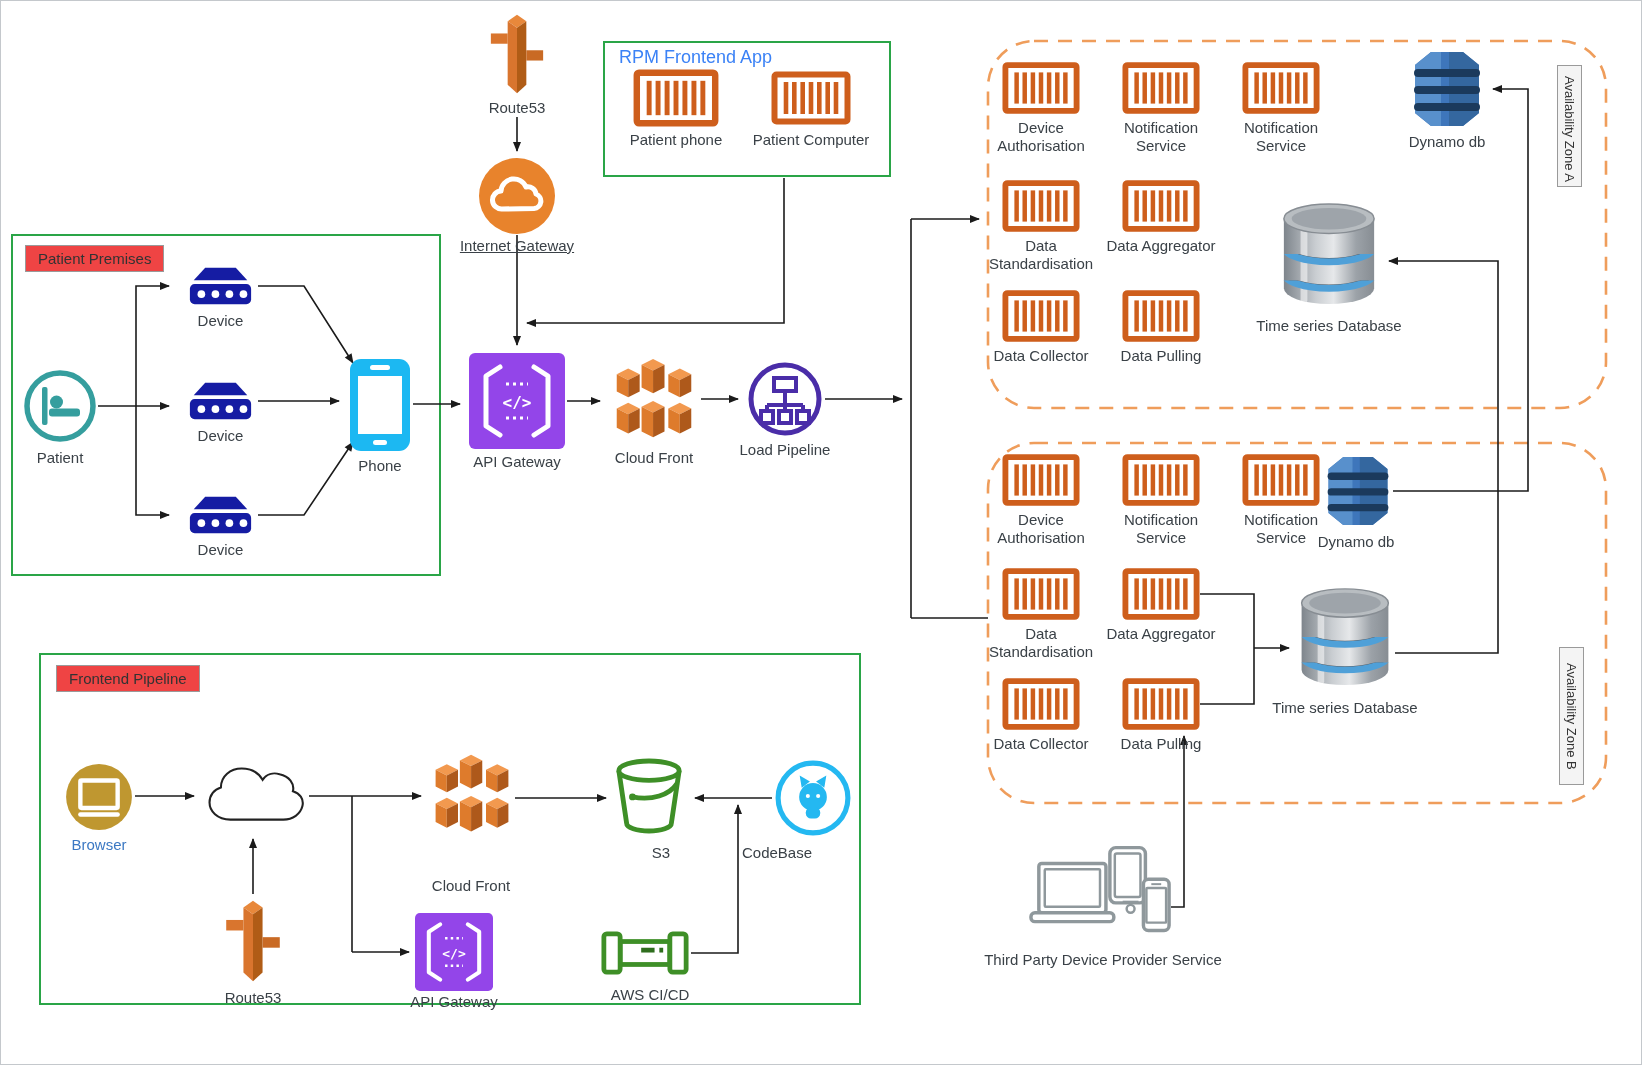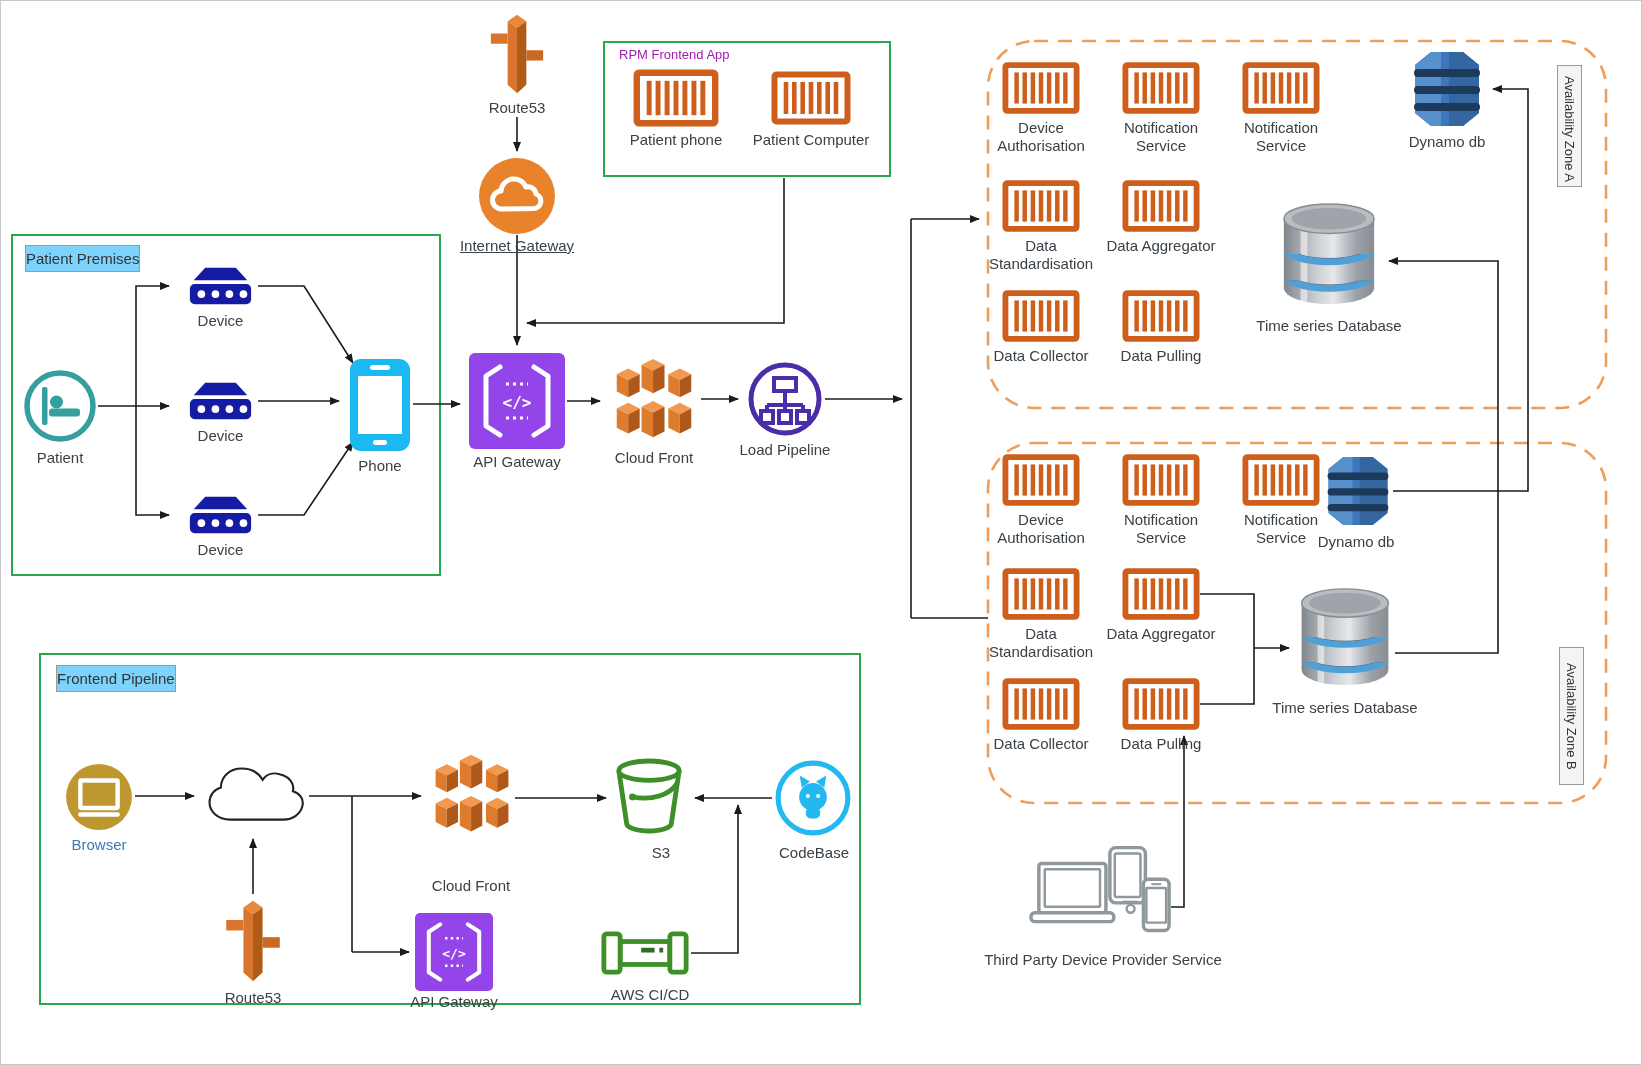--- a/index.html
+++ b/index.html
@@ -1,21 +1,21 @@
 <!DOCTYPE html>
 <html><head>
 <meta charset="utf-8">
 <style>
   html,body{margin:0;padding:0;background:#DADCE0;font-family:"Liberation Sans",sans-serif;}
   .frame{position:relative;width:1642px;height:1065px;background:#ffffff;border:1px solid #C4C8CC;box-sizing:border-box;overflow:hidden;}
   .lbl{position:absolute;font-size:15px;line-height:1.18;color:#3A4147;text-align:center;z-index:5;}
   .lbl.blue{color:#3B78C3;}
-  .boxtitle{position:absolute;font-size:13px;color:#a21caf;z-index:5;}
+  .boxtitle{position:absolute;font-size:18px;color:#3b82f6;z-index:5;}
   .groupbox{position:absolute;border:2px solid #2AA547;background:transparent;z-index:1;box-sizing:border-box;}
-  .chip{position:absolute;background:#7dd3fc;border:1px solid #9A9A9A;color:#333;font-size:15px;padding:4px 0;z-index:6;white-space:nowrap;}
+  .chip{position:absolute;background:#ef4444;border:1px solid #9A9A9A;color:#333;font-size:15px;padding:4px 12px;z-index:6;white-space:nowrap;}
   .vchip{position:absolute;background:#F4F4F4;border:1px solid #9A9A9A;color:#333;font-size:13px;z-index:6;
          writing-mode:vertical-rl;text-align:center;padding:10px 4px;white-space:nowrap;}
   .icon{position:absolute;z-index:4;}
   svg.wires{position:absolute;left:0;top:0;z-index:2;pointer-events:none;}
   svg.zones{position:absolute;left:0;top:0;z-index:0;pointer-events:none;}
 </style>
 </head>
 <body>
 
 <div class="frame">
@@ -374,21 +374,21 @@
     <circle cx="38" cy="38" r="34" fill="#fff" stroke="#24B8F1" stroke-width="5"></circle>
     <g fill="#24B8F1">
       <polygon points="27,28 25,16 35,22"></polygon>
       <polygon points="49,28 51,16 41,22"></polygon>
       <circle cx="38" cy="37" r="13.5"></circle>
       <rect x="31" y="47" width="14" height="11" rx="5"></rect>
     </g>
     <circle cx="33" cy="36" r="2" fill="#fff"></circle>
       <circle cx="43" cy="36" r="2" fill="#fff"></circle>
   </svg>
-  <div class="lbl" style="left:767px;top:843px;width:92px;">CodeBase</div>
+  <div class="lbl" style="left:730px;top:843px;width:92px;">CodeBase</div>
 
   <svg class="icon" style="left:600px;top:926px;" width="88" height="52" viewBox="0 0 92 54">
     <rect x="20" y="15" width="52" height="24" fill="#fff" stroke="#3E8F27" stroke-width="5"></rect>
     <rect x="3" y="7" width="17" height="40" rx="3" fill="#fff" stroke="#3E8F27" stroke-width="5"></rect>
     <rect x="72" y="7" width="17" height="40" rx="3" fill="#fff" stroke="#3E8F27" stroke-width="5"></rect>
     <line x1="42" y1="24" x2="56" y2="24" stroke="#2F6E1E" stroke-width="5"></line>
     <line x1="61" y1="24" x2="65" y2="24" stroke="#2F6E1E" stroke-width="5"></line>
   </svg>
   <div class="lbl" style="left:594px;top:985px;width:110px;text-align:center;">AWS CI/CD</div>
 

